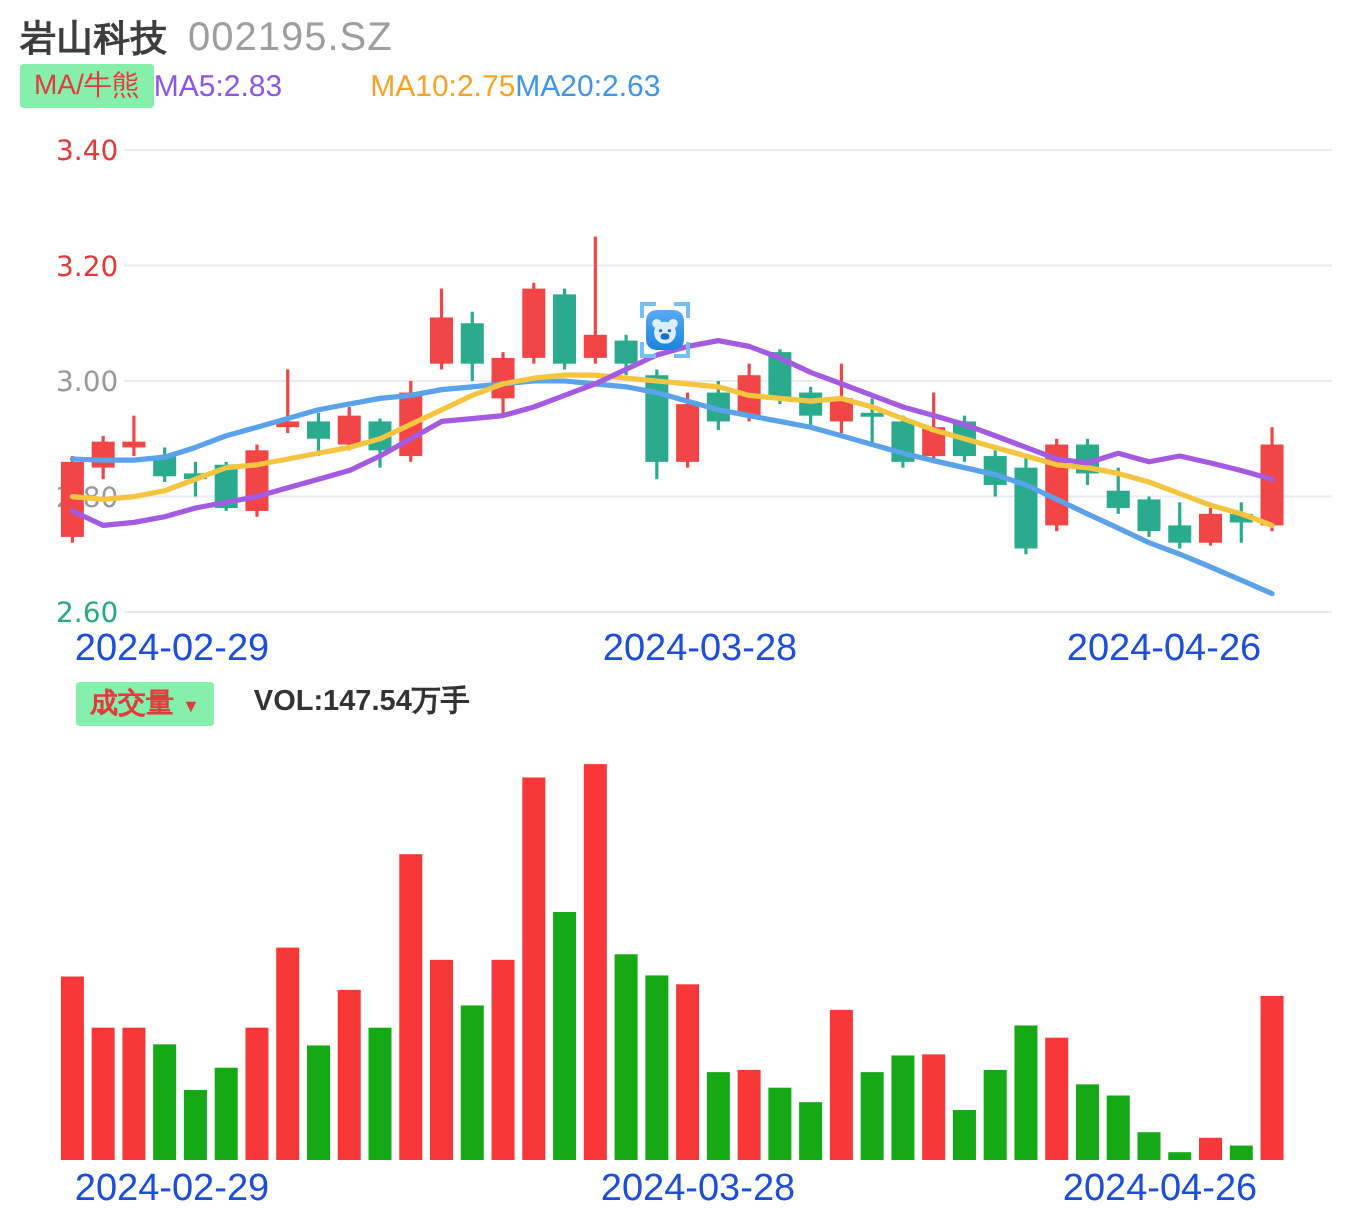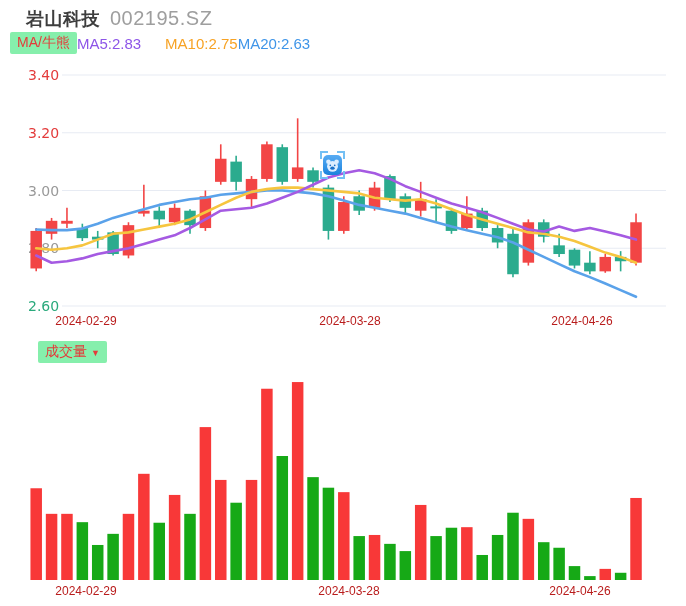--- a/index.html
+++ b/index.html
@@ -1,35 +1,35 @@
 <!DOCTYPE html>
 <html><head>
 <meta charset="utf-8">
 <style>
   html,body{margin:0;padding:0;background:#fff;}
   body{width:686px;height:606px;position:relative;overflow:hidden;
        font-family:"Liberation Sans","DejaVu Sans",sans-serif;}
   .abs{position:absolute;}
   
-  #header{left:26px;top:7px;display:flex;align-items:baseline;}
+  #header{left:10px;top:7px;display:flex;align-items:baseline;}
   #stock-name{font-size:18px;font-weight:bold;color:#3d3d3d;letter-spacing:.5px;}
   #stock-code{font-size:20px;color:#9e9e9e;margin-left:10px;letter-spacing:.5px;}
   
   #legend{left:10px;top:32px;display:flex;align-items:center;font-size:15px;}
   .pill{background:#86efac;color:#e33b3b;font-size:14px;padding:2px 7px;border-radius:2px;}
   #legend .ma{}
   #legend .ma.first{margin-left:0;}
-  #legend .ma.gap{margin-left:24px;}
+  #legend .ma.gap{margin-left:44px;}
   
   svg{display:block;}
   #main-chart{left:0;top:0;}
   #vol-chart{left:0;top:368px;}
-  .xtick{position:absolute;transform:translateX(-50%);font-size:12px;color:#b91c1c;white-space:nowrap;}
-  
-  #vol-header{left:38px;top:341px;display:flex;align-items:flex-start;}
+  .xtick{position:absolute;transform:translateX(-50%);font-size:19px;color:#1d4ed8;white-space:nowrap;}
+  
+  #vol-header{left:38px;top:341px;display:flex;align-items:flex-start;font-weight:bold;}
   #vol-tag .tri{font-size:9px;margin-left:4px;}
   #vol-label{margin-left:20px;font-size:14.5px;color:#333;}
   
   #bear-marker{left:320px;top:151px;width:25px;height:28px;}
   #bear-badge{position:absolute;left:3px;top:4px;width:19px;height:20px;border-radius:5px;
               background:linear-gradient(#58acf3,#1b82dd);display:flex;align-items:center;justify-content:center;}
   .corner{position:absolute;width:6px;height:6px;}
   .corner.tl{left:0;top:0;border-left:2px solid #74c0f4;border-top:2px solid #74c0f4;}
   .corner.tr{right:0;top:0;border-right:2px solid #74c0f4;border-top:2px solid #74c0f4;}
   .corner.bl{left:0;bottom:0;border-left:2px solid #74c0f4;border-bottom:2px solid #74c0f4;}
@@ -163,20 +163,21 @@
       <circle cx="10" cy="11" r="6.4" fill="#ddeeff"></circle>
       <circle cx="7.4" cy="9.8" r="1" fill="#1b72c8"></circle>
       <circle cx="12.6" cy="9.8" r="1" fill="#1b72c8"></circle>
       <ellipse cx="10" cy="13.2" rx="2.6" ry="1.9" fill="#1b72c8"></ellipse>
     </svg>
   </span>
 </div>
 
 <div class="abs" id="vol-header">
   <span class="pill" id="vol-tag"><span>成交量</span><span class="tri">▼</span></span>
+  <span id="vol-label">VOL:147.54万手</span>
 </div>
 
 <svg class="abs" id="vol-chart" width="686" height="214">
     <rect x="30.450000000000003" y="120.25999999999999" width="11.5" height="91.74000000000001" fill="#f83838"></rect>
     <rect x="45.830000000000005" y="145.836" width="11.5" height="66.164" fill="#f83838"></rect>
     <rect x="61.21000000000001" y="145.836" width="11.5" height="66.164" fill="#f83838"></rect>
     <rect x="76.59" y="154.176" width="11.5" height="57.824000000000005" fill="#16a916"></rect>
     <rect x="91.97" y="176.97199999999998" width="11.5" height="35.028000000000006" fill="#16a916"></rect>
     <rect x="107.35000000000001" y="165.852" width="11.5" height="46.148" fill="#16a916"></rect>
     <rect x="122.73000000000002" y="145.836" width="11.5" height="66.164" fill="#f83838"></rect>

